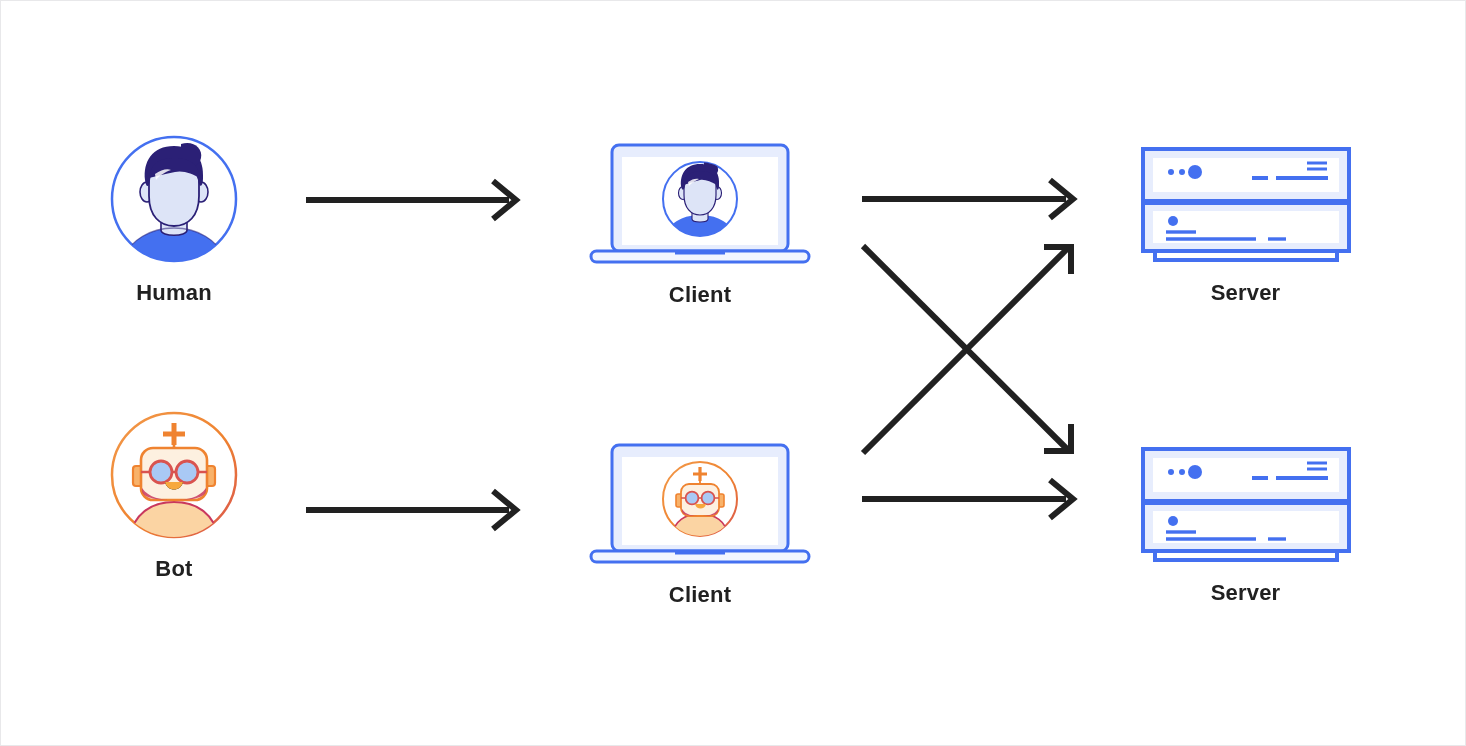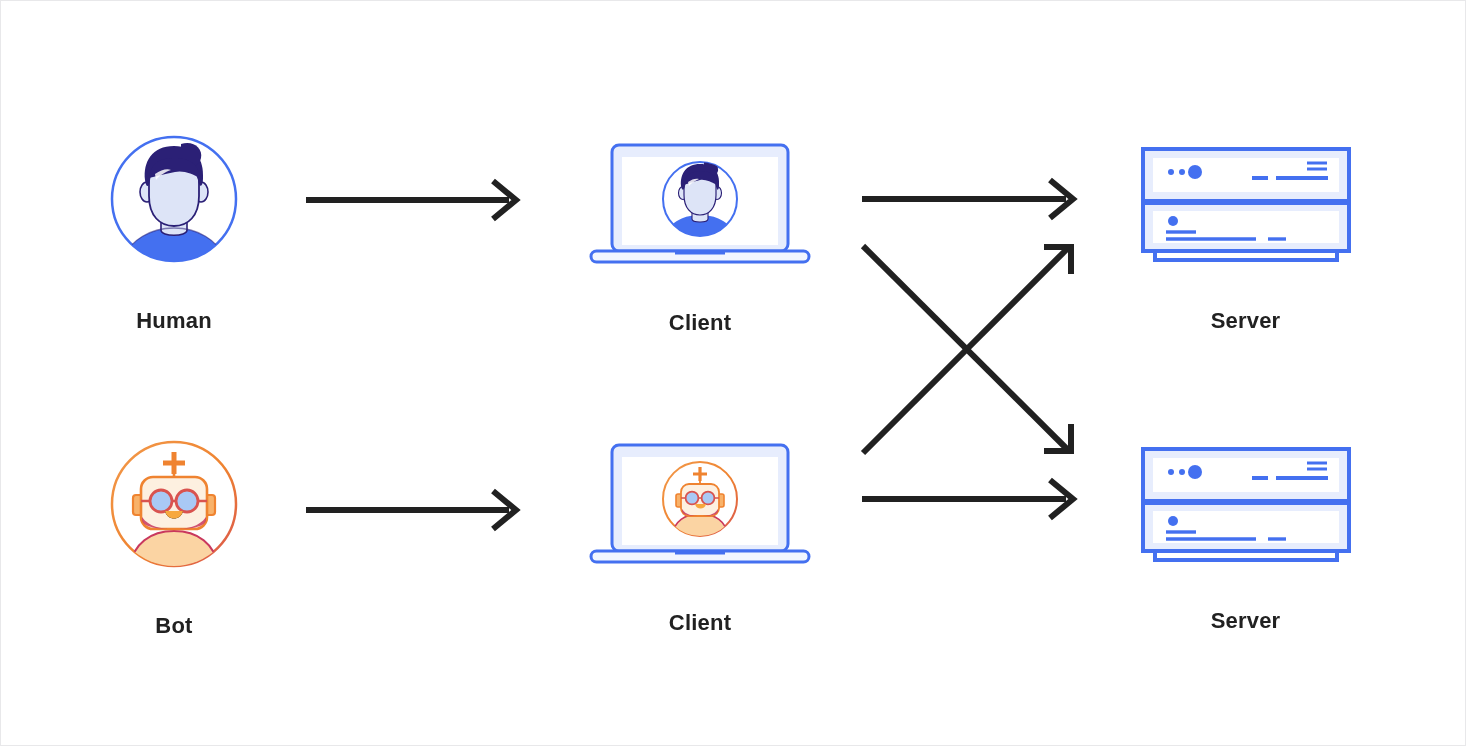--- a/index.html
+++ b/index.html
@@ -17,21 +17,20 @@
     background: #ffffff;
     border: 1px solid #e8e8ea;
     box-sizing: border-box;
     overflow: hidden;
   }
   .node {
     position: absolute;
     display: flex;
     flex-direction: column;
     align-items: center;
-    gap: 28px;
   }
   .node-label {
     font-size: 22px;
     font-weight: bold;
     color: #212121;
     letter-spacing: 0.2px;
     white-space: nowrap;
   }
   .arrow-layer {
     position: absolute;
@@ -106,21 +105,21 @@
           <path d="M72 10 C84 6 94 14 92 24 C90 33 80 36 72 32 Z" fill="#2b2076"></path>
 
           <path d="M40 44 C42 28 52 24 66 24 C80 24 90 30 91 44 C84 40 74 36 66 38 C56 40 48 42 40 44 Z" fill="#2b2076"></path>
           <path d="M46 40 C52 36 58 34 62 36 C56 38 50 42 47 46 Z" fill="#ffffff" opacity="0.85"></path>
         </g>
       </svg>
     </div>
     <div class="node-label" style="margin-top:16px;">Human</div>
   </div>
 
-  <div class="node" style="left:107px; top:438px; width:132px;">
+  <div class="node" style="left:107px; top:409px; width:132px;">
     <div class="avatar-wrap">
       <svg width="130" height="130" viewBox="0 0 130 130" xmlns="http://www.w3.org/2000/svg">
         <defs>
           <linearGradient id="botRing" x1="0" y1="0" x2="1" y2="1">
             <stop offset="0%" stop-color="#f2994a"></stop>
             <stop offset="55%" stop-color="#ef8330"></stop>
             <stop offset="100%" stop-color="#d9534f"></stop>
           </linearGradient>
           <clipPath id="botClipA">
               <circle cx="65" cy="65" r="62"></circle>

